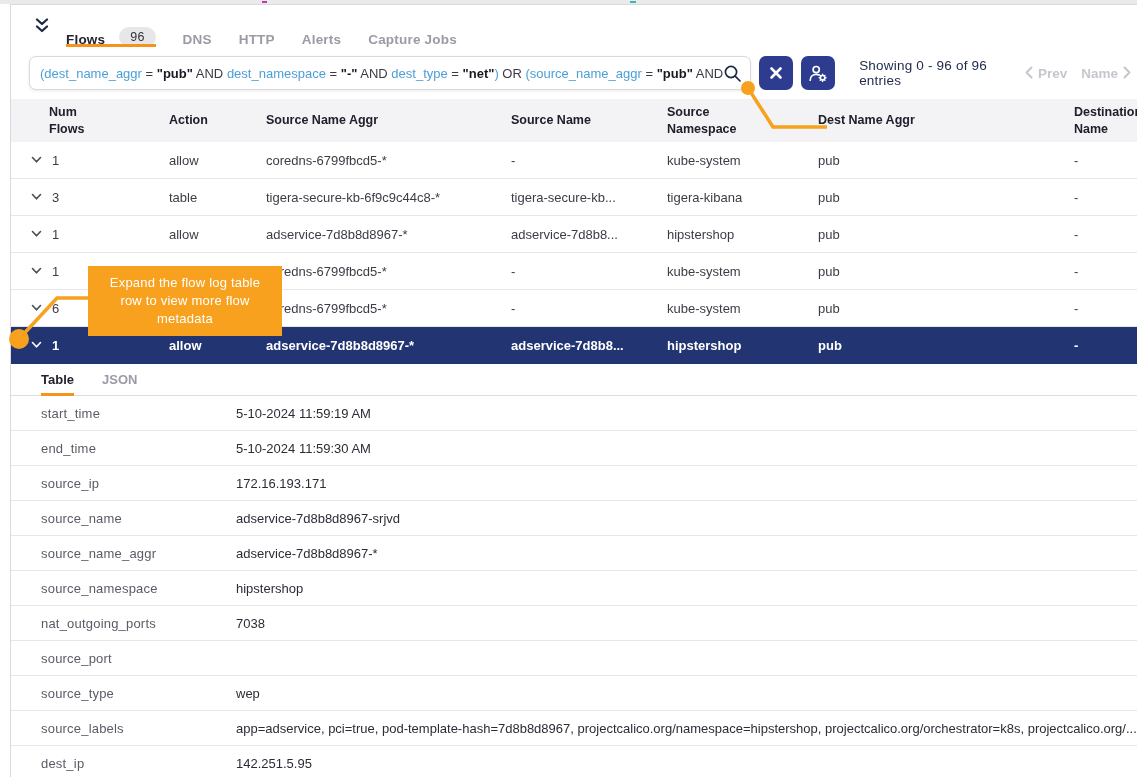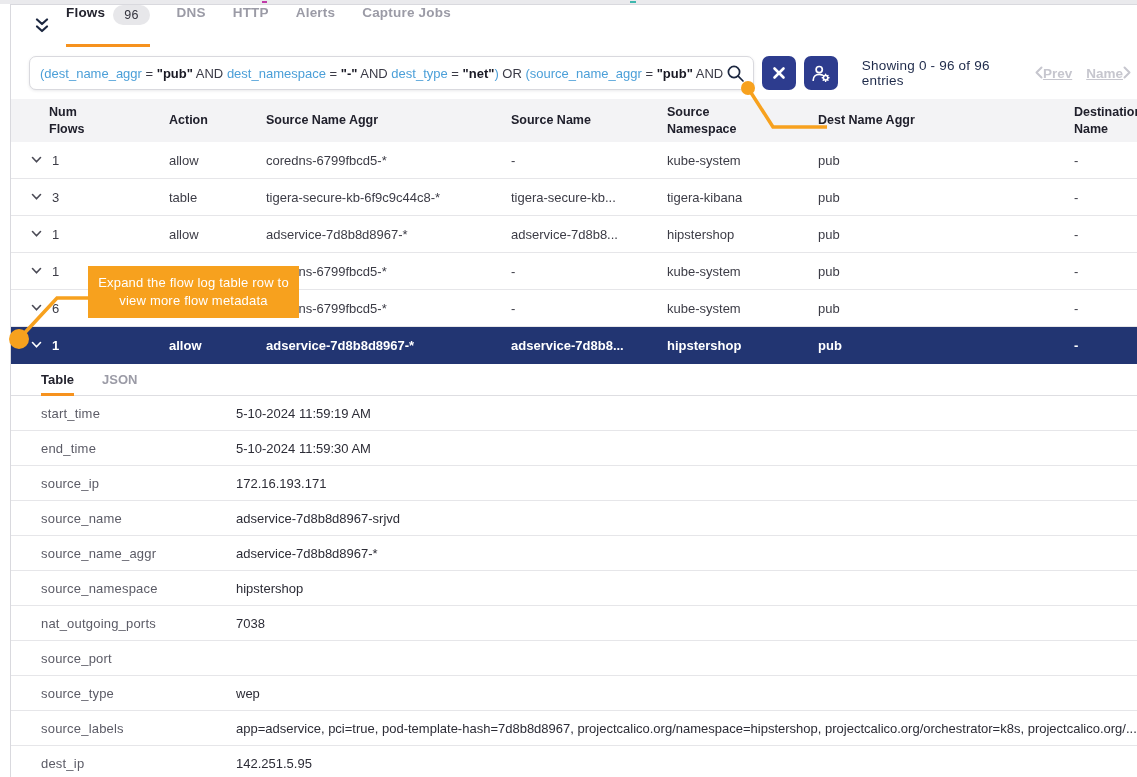--- a/index.html
+++ b/index.html
@@ -10,21 +10,21 @@
   }
   .top-strip { position: absolute; left: 0; top: 0; width: 1137px; height: 4px; background: #eaeaed; }
   .speck { position: absolute; top: 1px; height: 2px; }
   .panel {
     position: absolute; left: 10px; top: 4px; width: 1127px; height: 773px;
     border-left: 1px solid #d9d9de; border-top: 1px solid #d9d9de; background: #fff;
   }
   
   .tabbar { display: flex; align-items: center; height: 42px; padding-left: 20px; }
   .collapse-btn { width: 22px; height: 22px; display: flex; align-items: center; justify-content: center; cursor: pointer; margin-right: 13px; }
-  .nav-tab { position: relative; display: flex; align-items: flex-start; gap: 8px; height: 42px; margin-right: 27px; font-size: 13.5px; font-weight: bold; color: #9b9ba6; cursor: pointer; letter-spacing: .2px; }
+  .nav-tab { position: relative; display: flex; align-items: flex-end; gap: 14px; height: 42px; margin-right: 27px; font-size: 13.5px; font-weight: bold; color: #9b9ba6; cursor: pointer; letter-spacing: .2px; }
   .nav-tab.active { color: #23232e; }
   .nav-tab.active::after { content: ""; position: absolute; left: 0; right: 0; bottom: 0; height: 3px; background: #F6921E; }
   .nav-badge { background: #e7e7ea; color: #33333d; border-radius: 11px; padding: 3px 11px; font-size: 12.5px; font-weight: normal; }
   .nav-badge:empty { display: none; }
   
   .filterbar { display: flex; align-items: center; height: 52px; padding-left: 18px; }
   .query-box {
     width: 727px; height: 34px; border: 1px solid #d9d9de; border-radius: 7px;
     box-shadow: 0 1px 3px rgba(40,40,60,.10); display: flex; align-items: center; padding: 0 8px 0 10px; background: #fff;
   }
@@ -33,21 +33,21 @@
   .tok-paren { color: #4b9fd8; }
   .tok-op { color: #3a3a46; }
   .tok-kw { color: #3a3a46; }
   .tok-value { color: #191924; font-weight: bold; }
   .sq-btn {
     width: 34px; height: 34px; margin-left: 8px; border: none; border-radius: 7px;
     background: #2d3c8e; display: flex; align-items: center; justify-content: center; cursor: pointer; flex: none;
   }
   .showing { margin-left: 24px; font-size: 13.5px; font-weight: 500; color: #1e2a4a; letter-spacing: .2px; }
   .pager { margin-left: auto; display: flex; align-items: center; gap: 14px; padding-right: 6px; color: #c6c6ce; font-size: 13.5px; font-weight: 600; }
-  .pager .pbtn { display: flex; cursor: default; text-decoration: underline; }
+  .pager .pbtn { display: flex; gap: 5px; cursor: default; }
   
   .fgrid { display: grid; grid-template-columns: 158px 97px 245px 156px 151px 256px minmax(40px, 1fr); align-items: center; }
   .fheader { height: 43px; background: #f3f3f5; font-size: 12.5px; font-weight: bold; color: #20202c; line-height: 1.3; }
   .fheader .cell { white-space: normal; }
   .fheader .wrap { max-width: 95px; }
   .fheader .c0 { padding-left: 38px; }
   .frow { height: 37px; border-bottom: 1px solid #e6e6e9; font-size: 13px; color: #3c3c46; cursor: pointer; background: #fff; }
   .frow .cell { white-space: nowrap; overflow: hidden; }
   .frow .c0 { padding-left: 20px; display: flex; align-items: center; gap: 10px; }
   .row-chev { display: flex; align-items: center; color: #4a4a55; flex: none; }
@@ -60,21 +60,21 @@
   .dtab.active::after { content: ""; position: absolute; left: 0; right: 0; bottom: 0; height: 3px; background: #F6921E; }
   .drow { display: grid; grid-template-columns: 225px minmax(0,1fr); align-items: center; height: 35px; border-bottom: 1px solid #e6e6e9; font-size: 13px; }
   .drow .k { padding-left: 30px; color: #5b5b66; letter-spacing: .2px; }
   .drow .v { color: #2c2c36; white-space: nowrap; overflow: hidden; }
   
   .callout {
     position: absolute; background: #F7A11E; color: #fff; font-size: 13px; line-height: 1.38;
     text-align: center; padding: 8px 10px; z-index: 30; letter-spacing: .2px;
   }
   #callout-1 { left: 827px; top: 100px; width: 186px; }
-  #callout-2 { left: 88px; top: 266px; width: 211px; }
+  #callout-2 { left: 88px; top: 266px; width: 194px; }
   .leader-svg { position: absolute; left: 0; top: 0; width: 1137px; height: 777px; z-index: 25; pointer-events: none; }
 </style>
 </head>
 <body>
 
 <div class="page">
   <div class="top-strip">
     <span class="speck" style="left:262px;width:5px;background:#c03ba8;"></span>
     <span class="speck" style="left:630px;width:6px;background:#3fb7ae;"></span>
   </div>

